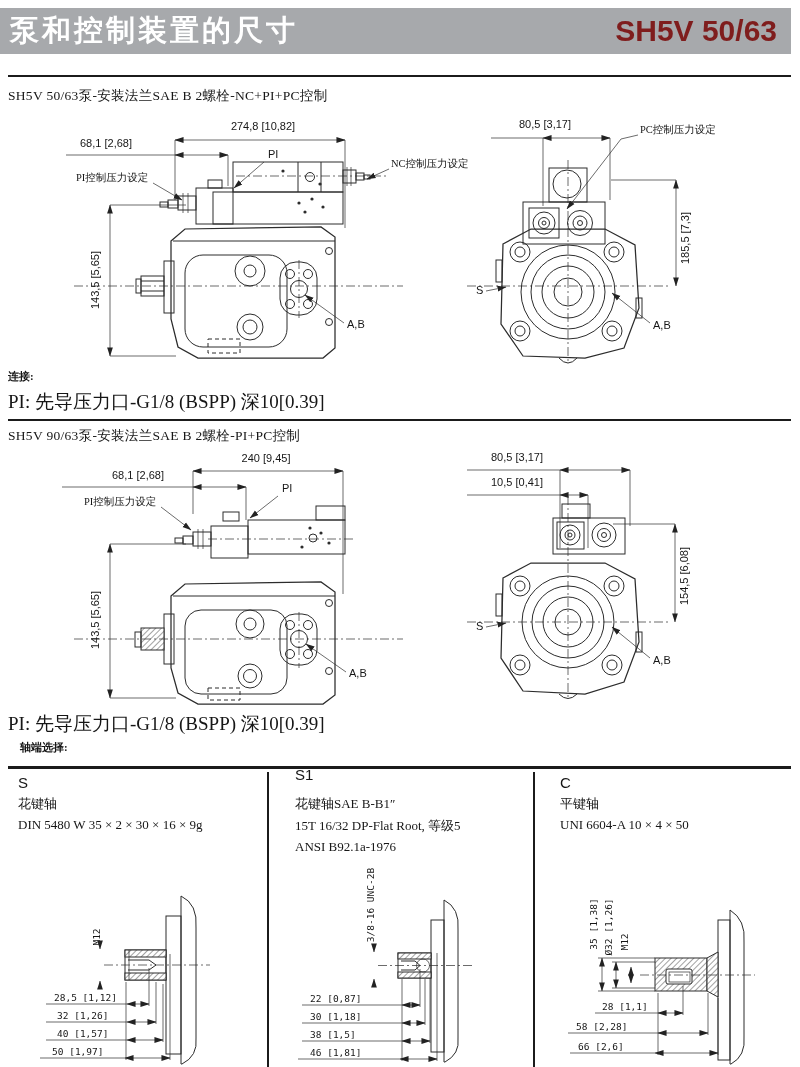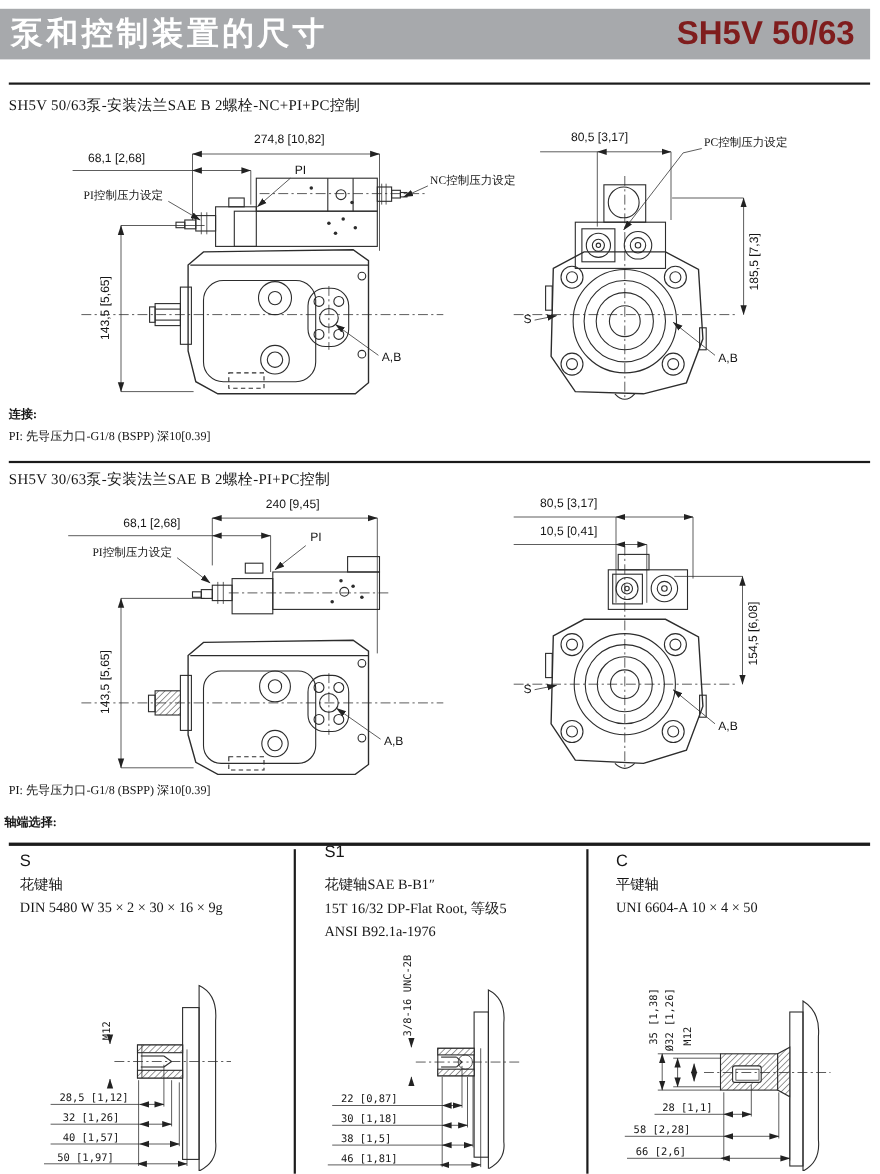--- a/index.html
+++ b/index.html
@@ -4,21 +4,21 @@
 <style>
   html,body{margin:0;padding:0;background:#fff;}
   body{width:800px;height:1067px;position:relative;font-family:"Liberation Serif",serif;color:#161616;overflow:hidden;}
   .abs{position:absolute;}
   .header-bar{left:0;top:8px;width:791px;height:46px;background:#a7a9ac;display:flex;justify-content:space-between;align-items:center;padding:0 14px 0 10px;box-sizing:border-box;}
   .header-title{font-family:Liberation Serif, serif;font-weight:bold;font-size:29px;color:#fff;letter-spacing:3px;}
   .header-model{font-family:"Liberation Sans",sans-serif;font-weight:bold;font-size:30px;color:#7f1d1d;}
   .hrule{background:#1b1b1b;}
   .sec-title{font-size:13.5px;letter-spacing:0.3px;}
   .bold-head{font-size:11px;font-weight:bold;}
-  .note{font-size:11px;}
+  .note{font-size:19px;}
   .col-code{font-family:"Liberation Sans",sans-serif;font-size:15px;}
   .col-line{font-size:13px;}
   .vdiv{background:#1b1b1b;width:1.5px;}
   
   svg{overflow:visible;}
   .s{stroke:#2c2c2c;fill:none;stroke-width:1;}
   .sb{stroke-width:1.25;}
   .thin{stroke-width:0.7;}
   .cl{stroke:#2c2c2c;fill:none;stroke-width:0.7;stroke-dasharray:9 3 2 3;}
   .dash{stroke-dasharray:4 3;}
@@ -178,21 +178,21 @@
     <line class="s thin" x1="23" y1="181" x2="43" y2="177" marker-end="url(#ar)"></line>
     <text class="dim" x="190" y="219">A,B</text>
     <line class="s thin" x1="187" y1="213" x2="149" y2="183" marker-end="url(#ar)"></line>
   </g>
 </svg>
 
 <div class="abs bold-head" style="left:8px;top:369px">连接:</div>
 <div class="abs note" style="left:8px;top:389px">PI: 先导压力口-G1/8 (BSPP) 深10[0.39]</div>
 <div class="abs hrule" style="left:8px;top:419px;width:783px;height:2px"></div>
 
-<div class="abs sec-title" style="left:8px;top:427px">SH5V 30/63泵-安装法兰SAE B 2螺栓-PI+PC控制</div>
+<div class="abs sec-title" style="left:8px;top:427px">SH5V 90/63泵-安装法兰SAE B 2螺栓-PI+PC控制</div>
 
 <svg class="abs" style="left:58px;top:448px" width="400" height="262" viewBox="0 0 400 262">
   <g>
     <text class="dim" x="208" y="14" text-anchor="middle">240 [9,45]</text>
     <line class="s thin" x1="135" y1="23" x2="285" y2="23" marker-start="url(#ar)" marker-end="url(#ar)"></line>
     <line class="s thin" x1="135" y1="23" x2="135" y2="66"></line>
     <line class="s thin" x1="285" y1="23" x2="285" y2="146"></line>
     <text class="dim" x="80" y="31" text-anchor="middle">68,1 [2,68]</text>
     <line class="s thin" x1="4" y1="39" x2="135" y2="39"></line>
     <line class="s thin" x1="135" y1="39" x2="188" y2="39" marker-start="url(#ar)" marker-end="url(#ar)"></line>
@@ -301,21 +301,21 @@
   <g>
     <text class="dim" x="13" y="182">S</text>
     <line class="s thin" x1="23" y1="179" x2="43" y2="175" marker-end="url(#ar)"></line>
     <text class="dim" x="190" y="216">A,B</text>
     <line class="s thin" x1="187" y1="210" x2="149" y2="179" marker-end="url(#ar)"></line>
   </g>
 </svg>
 
 <div class="abs note" style="left:8px;top:711px">PI: 先导压力口-G1/8  (BSPP) 深10[0.39]</div>
 
-<div class="abs bold-head" style="left:4px;top:740px">轴端选择:</div>
+<div class="abs bold-head" style="left:20px;top:740px">轴端选择:</div>
 <div class="abs hrule" style="left:8px;top:766px;width:783px;height:2.5px"></div>
 <div class="abs vdiv" style="left:267px;top:772px;height:295px"></div>
 <div class="abs vdiv" style="left:533px;top:772px;height:295px"></div>
 
 <div class="abs col-code" style="left:18px;top:774px">S</div>
 <div class="abs col-line" style="left:18px;top:795px">花键轴</div>
 <div class="abs col-line" style="left:18px;top:817px">DIN 5480 W 35 × 2 × 30 × 16 × 9g</div>
 
 <div class="abs col-code" style="left:295px;top:766px">S1</div>
 <div class="abs col-line" style="left:295px;top:795px">花键轴SAE B-B1″</div>

